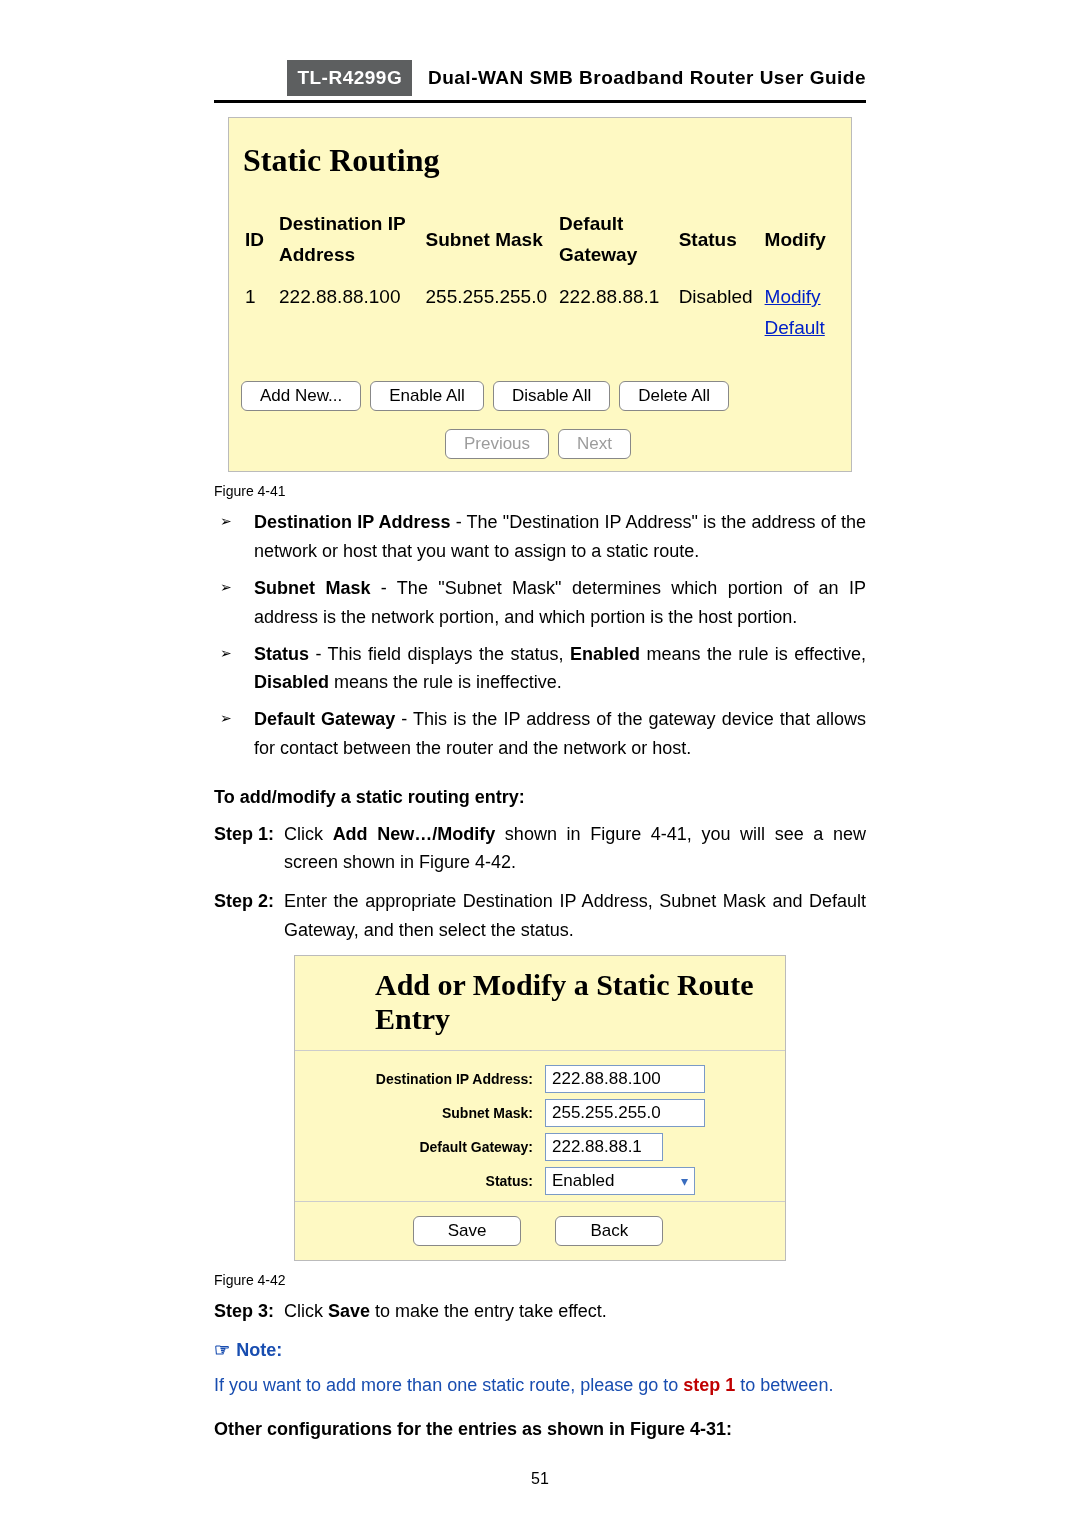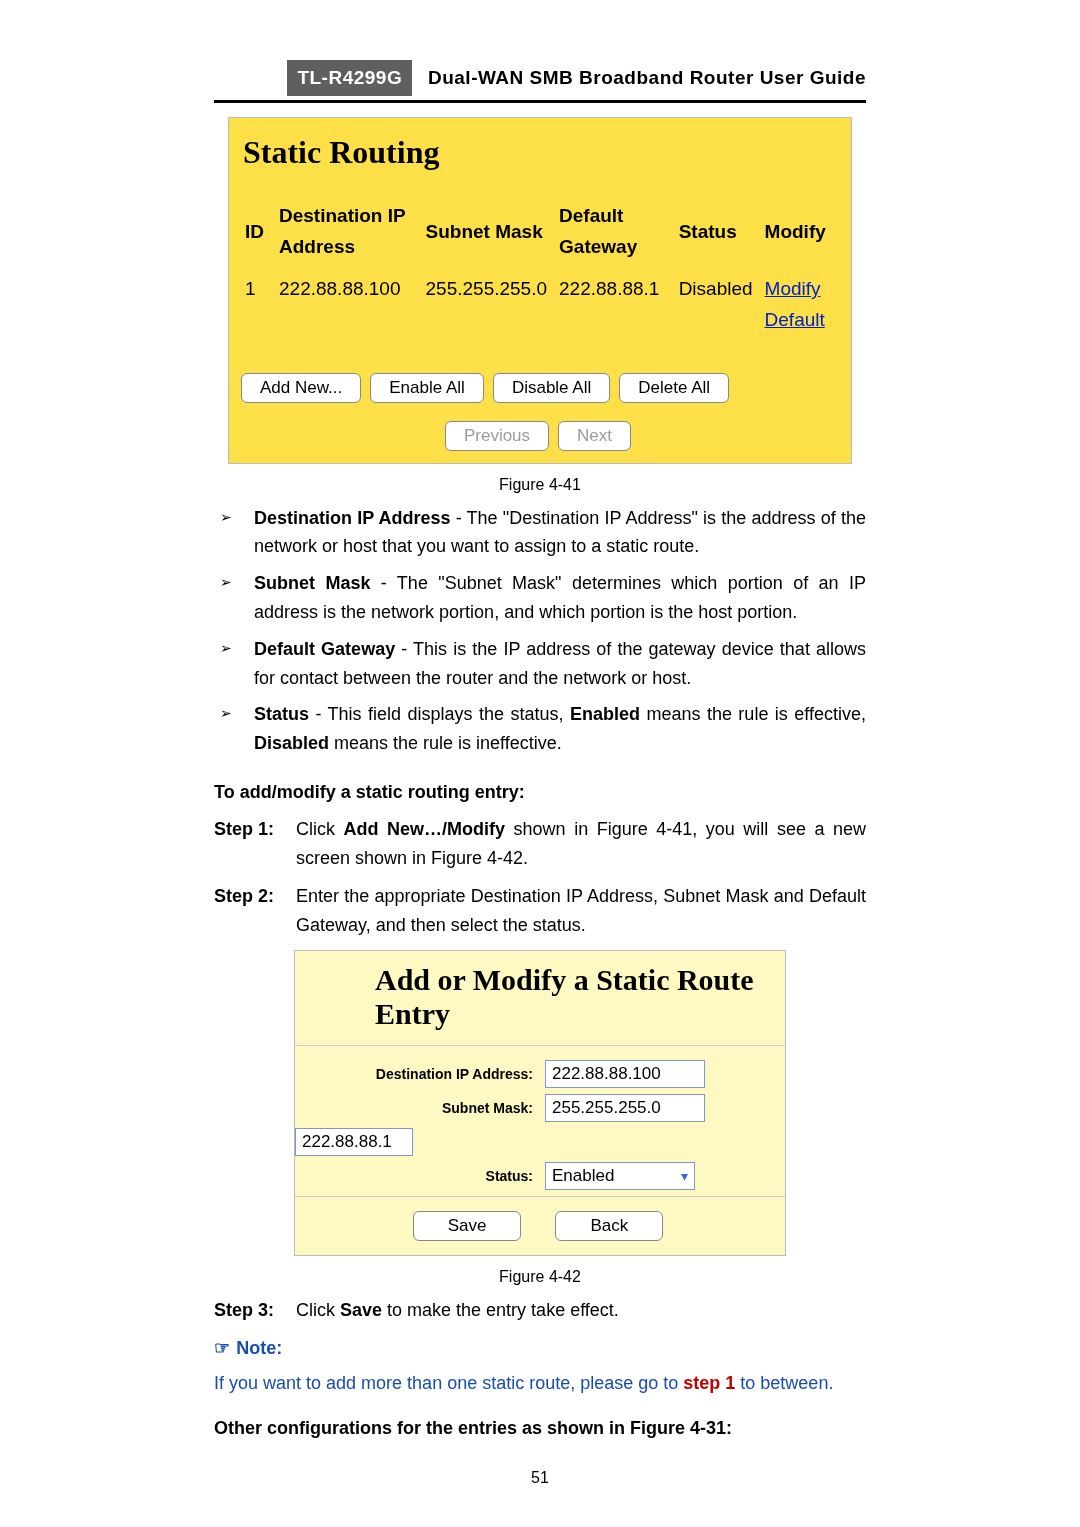--- a/index.html
+++ b/index.html
@@ -35,23 +35,23 @@
     margin-right: 10px;
   }
   .hdr .title {
     font-weight: bold;
     color: #000;
   }
 
   
   .fig41 {
     border: 1px solid #bbb;
-    padding: 16px 10px 10px 10px;
+    padding: 24px 10px 10px 10px;
     margin: 8px 14px 6px 14px;
-    background: #fde047;
+    background: #fef9c3;
   }
   .fig41 h2 {
     font: bold 32px "Times New Roman", serif;
     margin: 0 0 26px 4px;
   }
   .fig41 .tbl {
     width: 100%;
     border-collapse: collapse;
     font-size: 19px;
   }
@@ -73,40 +73,40 @@
     border: 1px solid #888;
     border-radius: 6px;
     padding: 4px 18px;
     margin-right: 4px;
     cursor: pointer;
   }
   .uiBtn.dis { color: #9c9c9c; }
   .btnRow { margin: 34px 0 18px 2px; }
   .navRow { text-align: center; margin: 4px 0 2px 0; }
 
-  .caption { text-align: center; font-size: 16px; margin: 8px 0 6px 0; }
+  .caption { text-align: left; font-size: 14px; margin: 8px 0 6px 0; }
 
   .arrowlist { list-style: none; padding: 0; margin: 0 0 20px 0; }
   .arrowlist li {
     position: relative;
     padding-left: 40px;
     text-align: justify;
     margin-bottom: 8px;
   }
   .arrowlist li::before {
     content: "➢";
     position: absolute;
     left: 6px;
     top: 2px;
     font-size: 14px;
   }
   .arrowlist b, .b { font-weight: bold; }
 
   .para { margin: 10px 0 8px 0; }
-  .steps .step { margin: 6px 0 10px 0; display: flex; gap: 12px; }
+  .steps .step { margin: 6px 0 10px 0; display: flex; }
   .steps .step .slabel { font-weight: bold; flex: 0 0 70px; }
   .steps .step .stext { flex: 1; text-align: justify; }
 
   
   .fig42 {
     border: 1px solid #bbb;
     margin: 4px 80px 6px 80px;
     padding: 10px 0 14px 0;
     background: #fef9c3;
   }
@@ -195,24 +195,24 @@
   <div class="caption">Figure 4-41</div>
 
   <ul class="arrowlist">
     <li>
       <b>Destination IP Address</b><span> - The "Destination IP Address" is the address of the network or host that you want to assign to a static route.</span>
     </li>
     <li>
       <b>Subnet Mask</b><span> - The "Subnet Mask" determines which portion of an IP address is the network portion, and which portion is the host portion.</span>
     </li>
     <li>
+      <b>Status</b><span> - This field displays the status, </span><b>Enabled</b><span> means the rule is effective, </span><b>Disabled</b><span> means the rule is ineffective.</span>
+    </li>
+    <li>
       <b>Default Gateway</b><span> - This is the IP address of the gateway device that allows for contact between the router and the network or host.</span>
-    </li>
-    <li>
-      <b>Status</b><span> - This field displays the status, </span><b>Enabled</b><span> means the rule is effective, </span><b>Disabled</b><span> means the rule is ineffective.</span>
     </li>
   </ul>
 
   <div class="para"><b>To add/modify a static routing entry:</b></div>
 
   <div class="steps">
     <div class="step">
       <div class="slabel">Step 1:</div>
       <div class="stext">
         <span>Click </span><b>Add New…/Modify</b><span> shown in Figure 4-41, you will see a new screen shown in Figure 4-42.</span>
@@ -229,20 +229,21 @@
     <hr class="hr">
     <div class="row">
       <div class="lab">Destination IP Address:</div>
       <input type="text" value="222.88.88.100" style="">
     </div>
     <div class="row">
       <div class="lab">Subnet Mask:</div>
       <input type="text" value="255.255.255.0" style="">
     </div>
     <div class="row">
+      <div class="lab">Default Gateway:</div>
       <input type="text" style="width: 118px;" value="222.88.88.1">
     </div>
     <div class="row">
       <div class="lab">Status:</div>
       <div class="sel">
         <span>Enabled</span>
         <span class="chev">▾</span>
       </div>
     </div>
     <hr class="hr">

